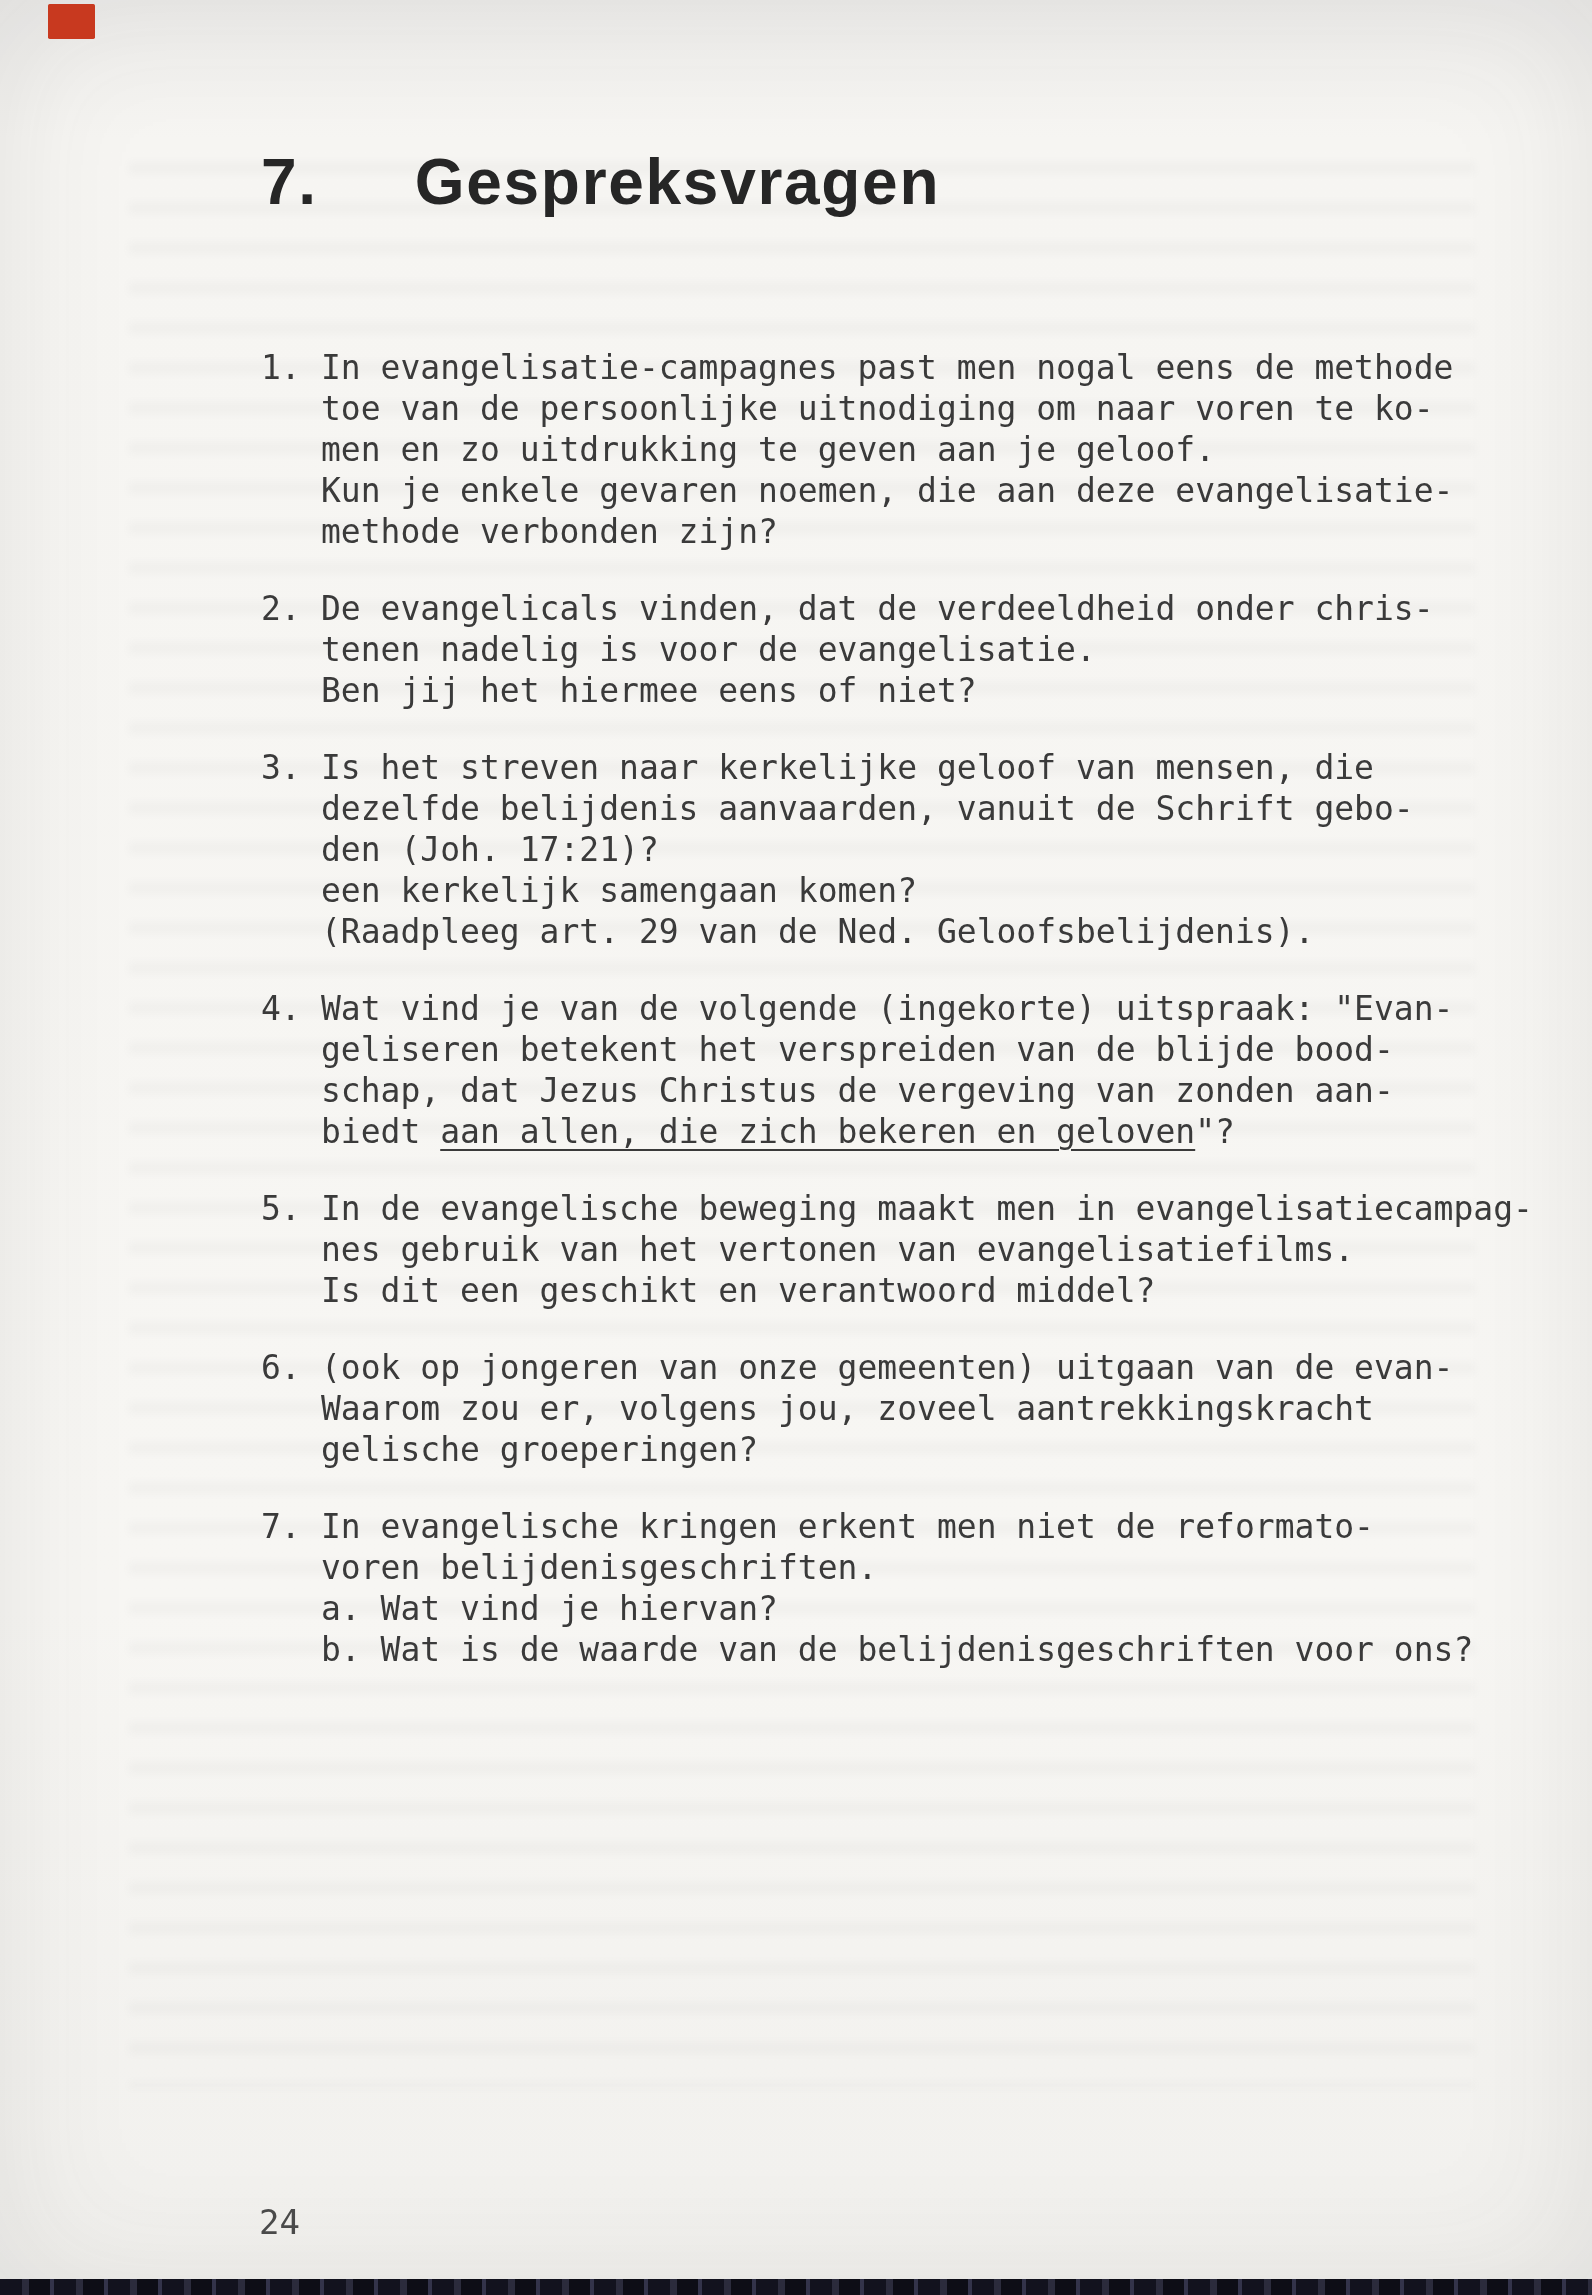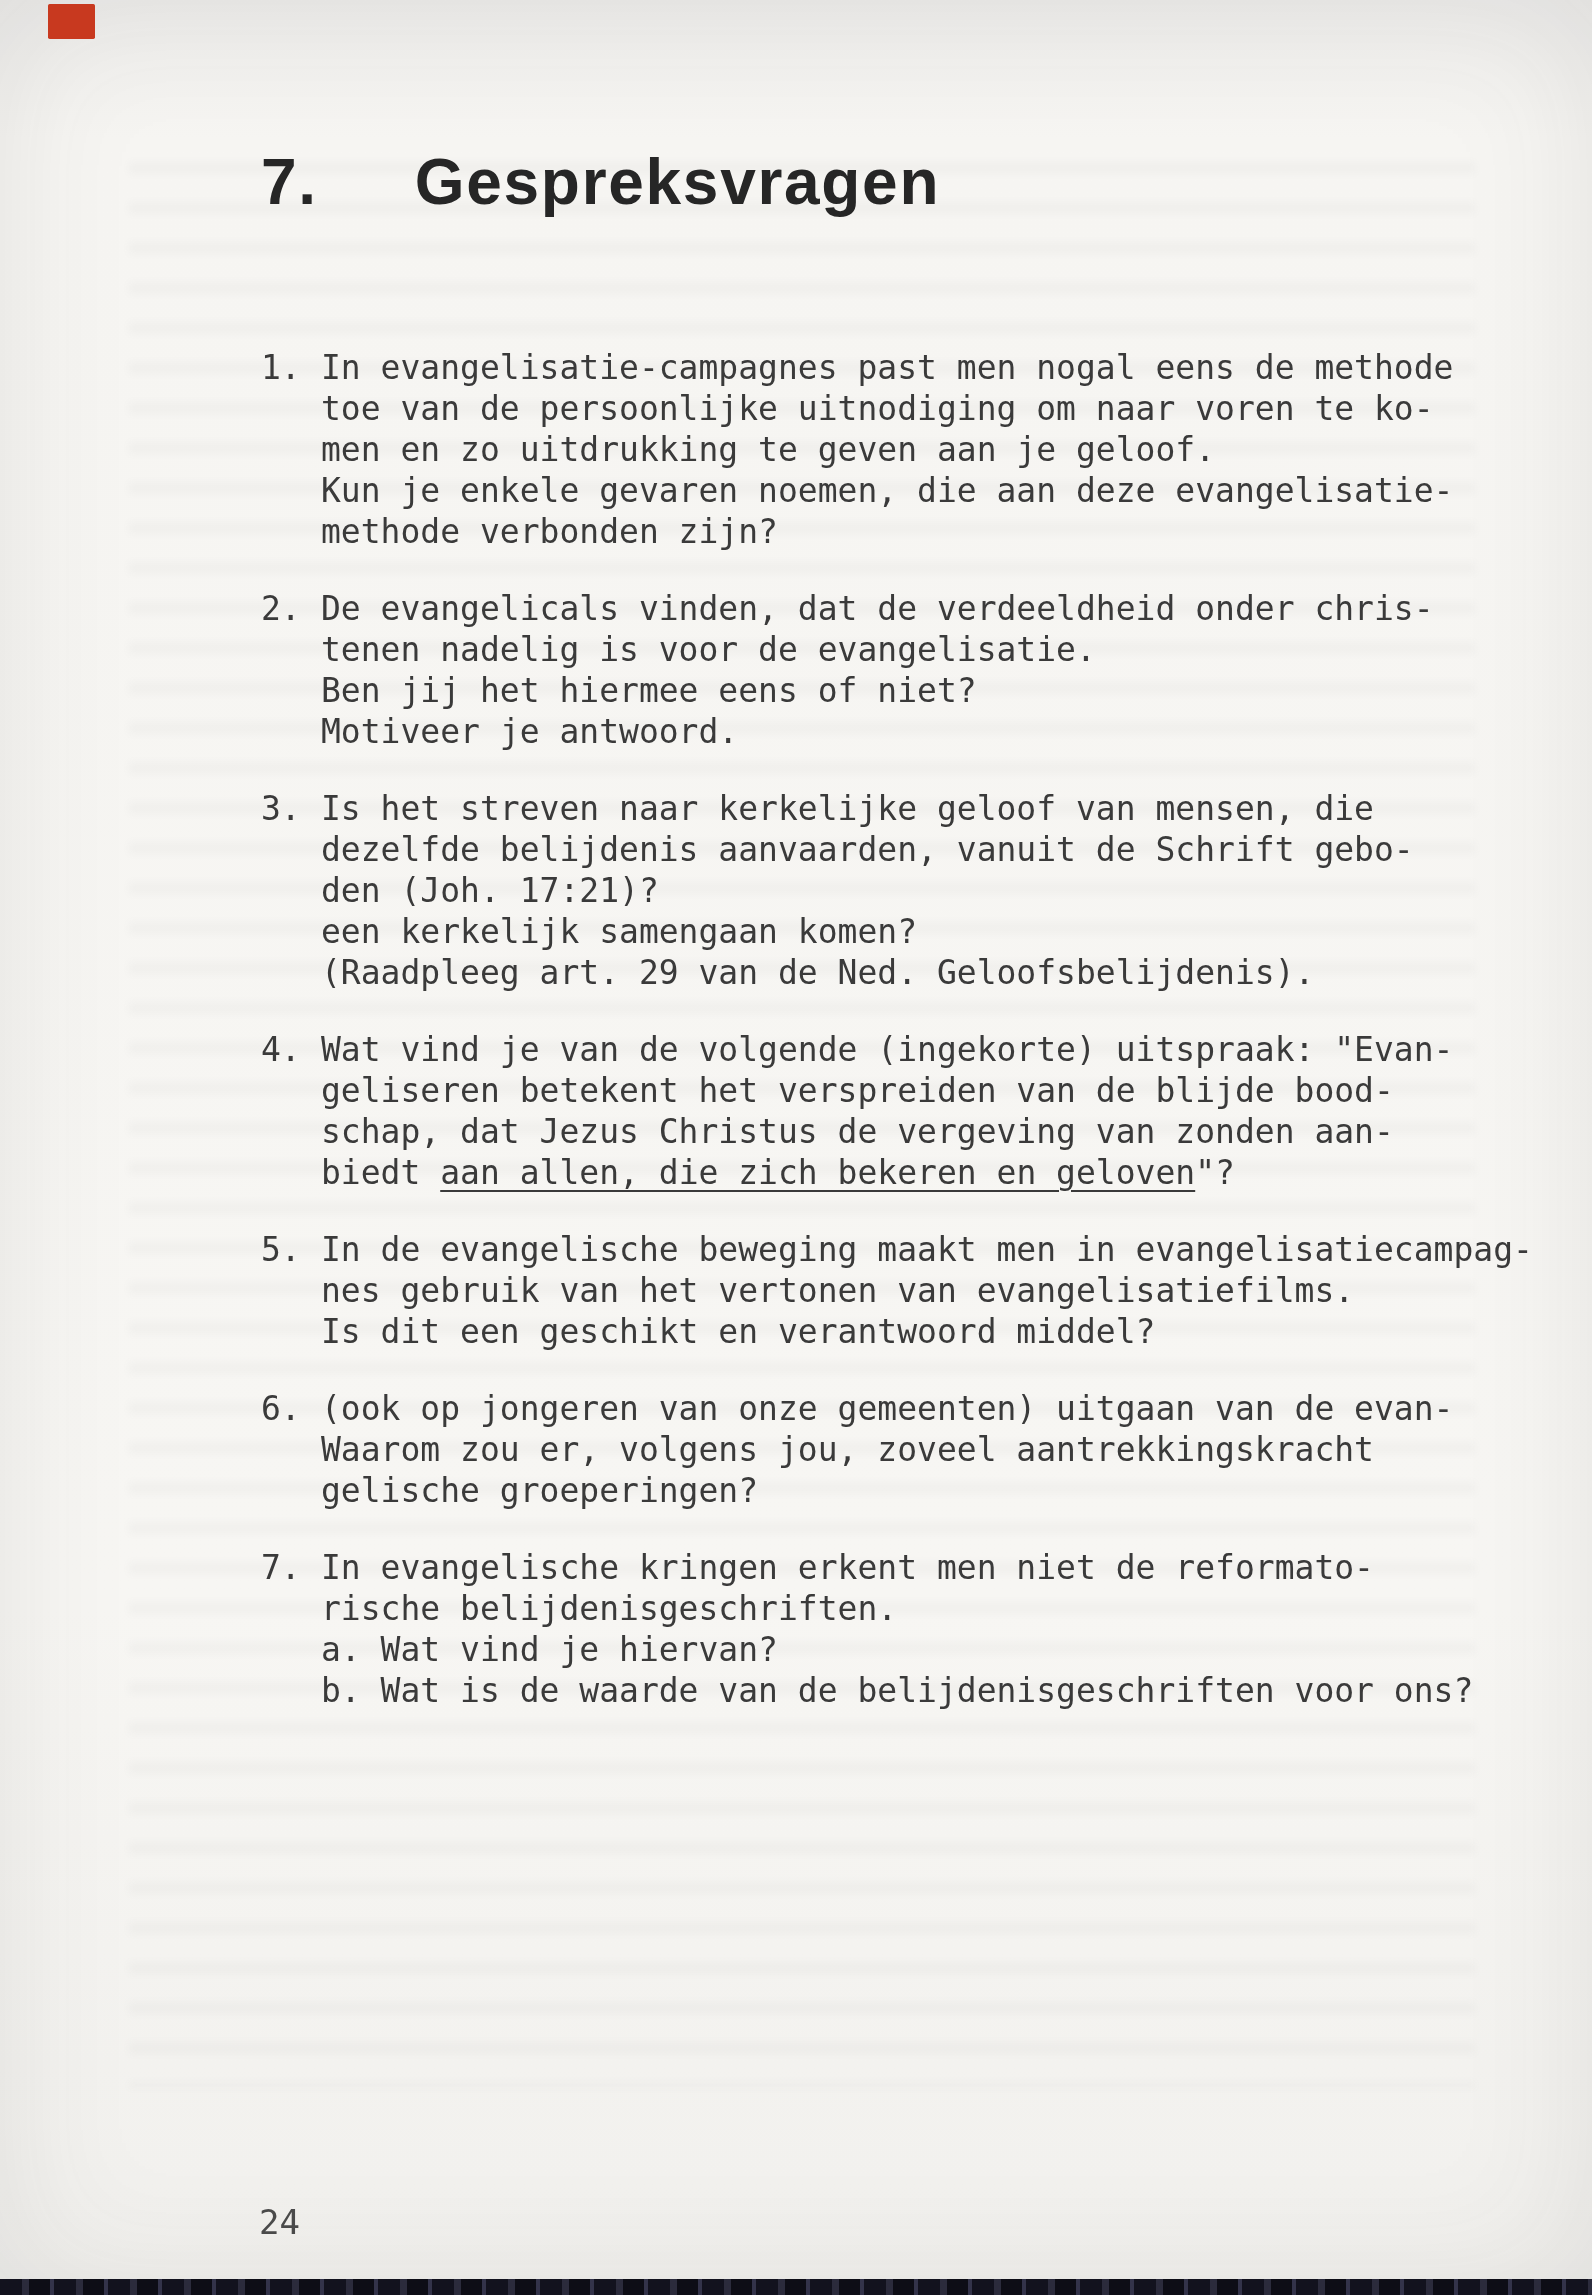--- a/index.html
+++ b/index.html
@@ -137,21 +137,20 @@
             <div class="q-line">methode verbonden zijn?</div>
           </div>
   </div>
 
   <div class="question">
     <div class="q-number">2.</div>
     <div class="q-lines">
             <div class="q-line">De evangelicals vinden, dat de verdeeldheid onder chris-</div>
             <div class="q-line">tenen nadelig is voor de evangelisatie.</div>
             <div class="q-line">Ben jij het hiermee eens of niet?</div>
-            <div class="q-line">Motiveer je antwoord.</div>
           </div>
   </div>
 
   <div class="question">
     <div class="q-number">3.</div>
     <div class="q-lines">
             <div class="q-line">Is het streven naar kerkelijke geloof van mensen, die</div>
             <div class="q-line">dezelfde belijdenis aanvaarden, vanuit de Schrift gebo-</div>
             <div class="q-line">den (Joh. 17:21)?</div>
             <div class="q-line">een kerkelijk samengaan komen?</div>
@@ -184,21 +183,21 @@
             <div class="q-line">(ook op jongeren van onze gemeenten) uitgaan van de evan-</div>
             <div class="q-line">Waarom zou er, volgens jou, zoveel aantrekkingskracht</div>
             <div class="q-line">gelische groeperingen?</div>
           </div>
   </div>
 
   <div class="question extra-top">
     <div class="q-number">7.</div>
     <div class="q-lines">
             <div class="q-line">In evangelische kringen erkent men niet de reformato-</div>
-            <div class="q-line">rische belijdenisgeschriften.</div>
+            <div class="q-line">voren belijdenisgeschriften.</div>
             <div class="q-line">a. Wat vind je hiervan?</div>
             <div class="q-line">b. Wat is de waarde van de belijdenisgeschriften voor ons?</div>
           </div>
   </div>
 </div>
 
   </div>
 
   <div class="page-number">24</div>
 

